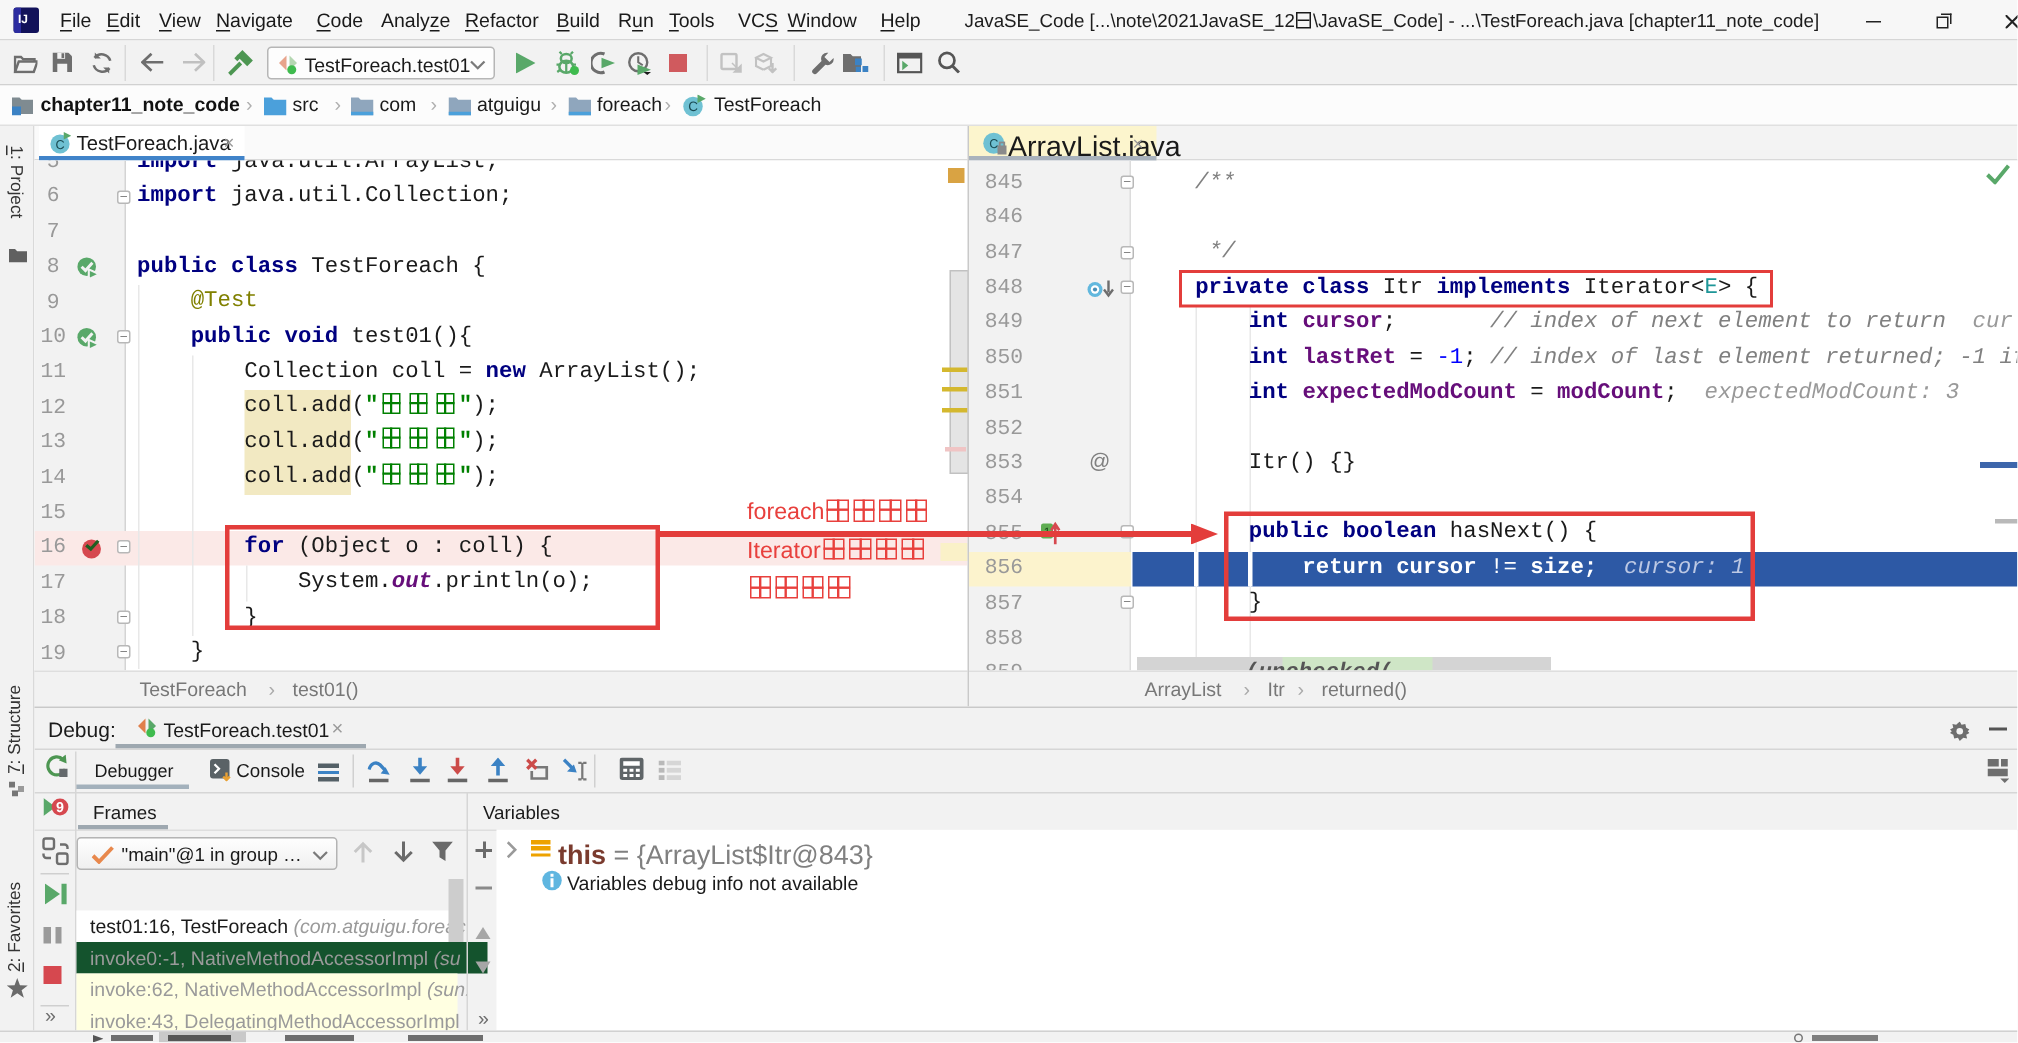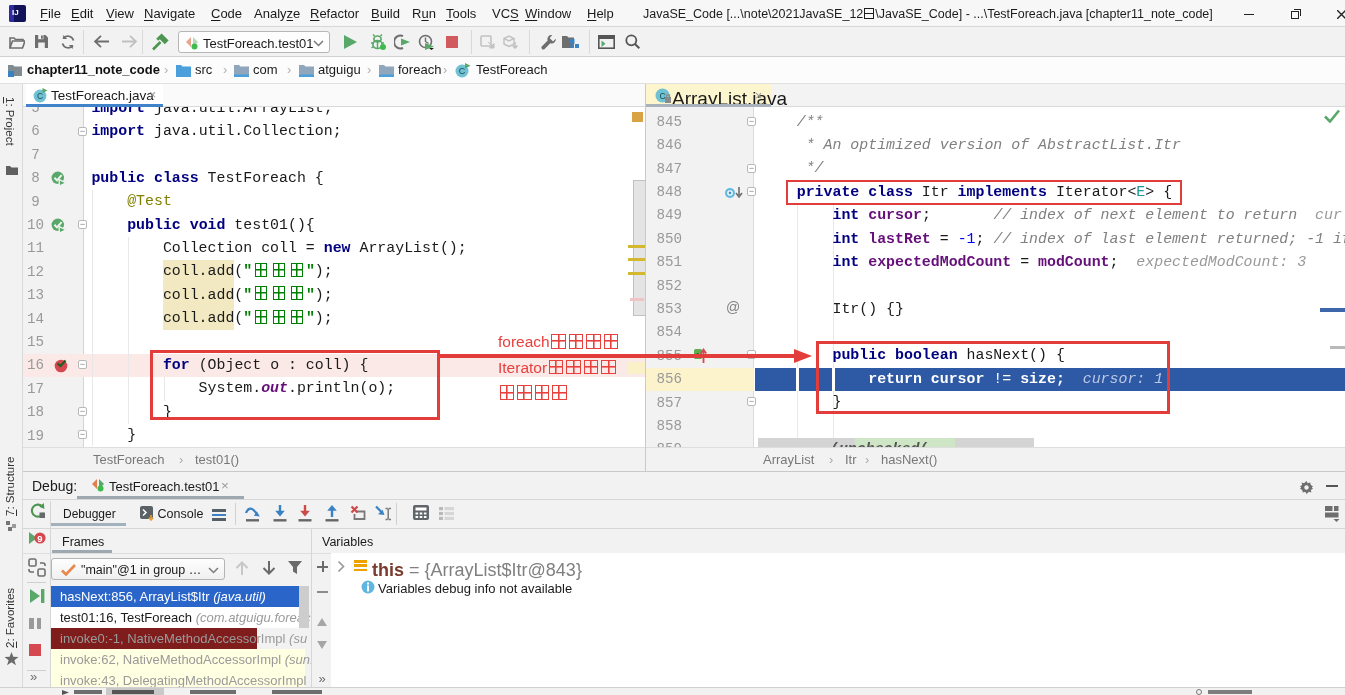--- a/index.html
+++ b/index.html
@@ -302,21 +302,20 @@
         <rect x="2" y="3" width="8" height="10" rx="1.5" fill="#5fad52"></rect>
         <text x="6" y="11.5" font-size="8" fill="#1a4a1a" text-anchor="middle" font-family="Liberation Sans">1</text>
         <path d="M11.5 17V4M8.8 7.5l2.7-4 2.7 4" fill="none" stroke="#d6484f" stroke-width="1.8"></path>
       </svg>
   <div class="fold" style="left:101px;top:10px">−</div>
   <div class="fold" style="left:101px;top:57px">−</div>
   <div class="fold" style="left:101px;top:80px">−</div>
   <div class="fold" style="left:101px;top:243px">−</div>
   <div class="fold" style="left:101px;top:290px">−</div>
   <div class="mono abs" style="left:115px;top:3.7px"><span class="cmt">    /**</span></div>
-  <div class="mono abs" style="left:115px;top:27.1px"><span class="cmt">     * An optimized version of AbstractList.Itr</span></div>
   <div class="mono abs" style="left:115px;top:50.4px"><span class="cmt">     */</span></div>
   <div class="mono abs" style="left:115px;top:73.8px">    <span class="kw">private class</span> Itr <span class="kw">implements</span> Iterator&lt;<span style="color:#1e9698">E</span>&gt; {</div>
   <div class="mono abs" style="left:115px;top:97.1px">        <span class="kw">int</span> <span class="fld">cursor</span>;       <span class="cmt">// index of next element to return  </span><span class="hint">cur</span></div>
   <div class="mono abs" style="left:115px;top:120.5px">        <span class="kw">int</span> <span class="fld">lastRet</span> = <span class="num">-1</span>; <span class="cmt">// index of last element returned; -1 if no such</span></div>
   <div class="mono abs" style="left:115px;top:143.8px">        <span class="kw">int</span> <span class="fld">expectedModCount</span> = <span class="fld">modCount</span>;  <span class="hint">expectedModCount: 3</span></div>
   <div class="mono abs" style="left:115px;top:190.5px">        Itr() {}</div>
   <div class="mono abs" style="left:115px;top:237.2px">        <span class="kw">public boolean</span> hasNext() {</div>
   <div class="mono abs" style="left:115px;top:260.6px;color:#fff">            <b>return cursor</b> != <b>size;</b>  <span style="color:#bcc8e4;font-style:italic">cursor: 1</span></div>
   <div class="mono abs" style="left:115px;top:284px">        }</div>
   <div class="abs" style="left:112px;top:330.7px;width:276px;height:23.4px;background:#d4d4d4"></div>
@@ -326,21 +325,21 @@
 <svg class="abs" style="left:1324px;top:109px" width="16" height="14" viewBox="0 0 16 14">
       <path d="M1 7.5l5 5L15 1.5" fill="none" stroke="#59a869" stroke-width="2.6"></path>
     </svg>
 <div class="abs" style="left:1320px;top:308px;width:25px;height:3.5px;background:#3d66ab"></div>
 <div class="abs" style="left:1330px;top:346px;width:15px;height:2.5px;background:#b9b9b9"></div>
 <div class="abs" style="left:646px;top:447px;width:699px;height:24px;background:#f2f2f2;border-top:1px solid #dedede;font-size:13px;color:#777">
   <span class="abs" style="left:117px;top:4px">ArrayList</span>
       <span class="abs" style="left:183px;top:4px;color:#aaa">›</span>
       <span class="abs" style="left:199px;top:4px">Itr</span>
       <span class="abs" style="left:219px;top:4px;color:#aaa">›</span>
-      <span class="abs" style="left:235px;top:4px">hasNext()</span>
+      <span class="abs" style="left:235px;top:4px">returned()</span>
 </div>
 
 <div class="abs" id="debug" style="left:23px;top:471px;width:1322px;height:216px;background:#f2f2f2;border-top:1px solid #c9c9c9;overflow:hidden">
 
   <div class="abs" style="left:9px;top:6px;font-size:14px;color:#1a1a1a">Debug:</div>
   <svg class="abs" style="left:68px;top:6px" width="14" height="14" viewBox="0 0 14 14">
         <path d="M6 1v10L1 6z" fill="#e0804c"></path>
         <path d="M8 1v10l5-5z" fill="#59a869"></path>
         <circle cx="9.5" cy="10.5" r="3" fill="#3fbb4e"></circle>
       </svg>
@@ -472,27 +471,24 @@
   </div>
   <svg class="abs" style="left:212px;top:88px" width="14" height="16" viewBox="0 0 14 16">
         <path d="M7 15V3M1.5 8L7 2.5 12.5 8" fill="none" stroke="#c7c7c7" stroke-width="2"></path>
       </svg>
   <svg class="abs" style="left:239px;top:88px" width="14" height="16" viewBox="0 0 14 16">
         <path d="M7 1v12M1.5 8L7 13.5 12.5 8" fill="none" stroke="#6a6a6a" stroke-width="2"></path>
       </svg>
   <svg class="abs" style="left:265px;top:89px" width="14" height="14" viewBox="0 0 14 14">
         <path d="M0 0h14L9 6v7l-4-2.5V6z" fill="#6a6a6a"></path>
       </svg>
-  <div class="abs" style="left:28px;top:114px;width:254px;height:21px;background:#2a65c9;color:#fff;font-size:13px">
-        <span class="abs" style="left:9px;top:3px;white-space:nowrap">hasNext:856, ArrayList$Itr <i>(java.util)</i></span>
-      </div>
   <div class="abs" style="left:28px;top:135px;width:254px;height:21px;background:#fff;font-size:13px;color:#1a1a1a">
         <span class="abs" style="left:9px;top:3px;white-space:nowrap">test01:16, TestForeach <i style="color:#9a9a9a">(com.atguigu.foreac</i></span>
       </div>
-  <div class="abs" style="left:28px;top:156px;width:206px;height:21px;background:#7f1d1d;font-size:13px;color:#9a9a9a">
+  <div class="abs" style="left:28px;top:156px;width:274px;height:21px;background:#14532d;font-size:13px;color:#9a9a9a">
         <span class="abs" style="left:9px;top:3px;white-space:nowrap">invoke0:-1, NativeMethodAccessorImpl <i>(su</i></span>
       </div>
   <div class="abs" style="left:28px;top:177px;width:254px;height:21px;background:#ffffe1;font-size:13px;color:#9a9a9a">
         <span class="abs" style="left:9px;top:3px;white-space:nowrap">invoke:62, NativeMethodAccessorImpl <i>(sun.</i></span>
       </div>
   <div class="abs" style="left:28px;top:198px;width:254px;height:18px;background:#ffffe1;font-size:13px;color:#9a9a9a">
         <span class="abs" style="left:9px;top:3px;white-space:nowrap">invoke:43, DelegatingMethodAccessorImpl</span>
       </div>
   <div class="abs" style="left:276px;top:114px;width:10px;height:42px;background:#cdcdcd"></div>
   <div class="abs" style="left:287.5px;top:56px;width:1px;height:160px;background:#d6d6d6"></div>

